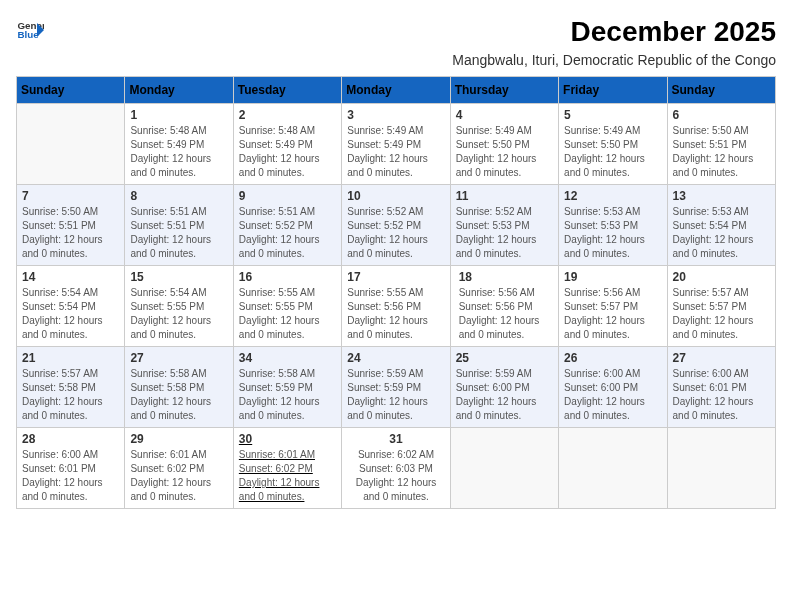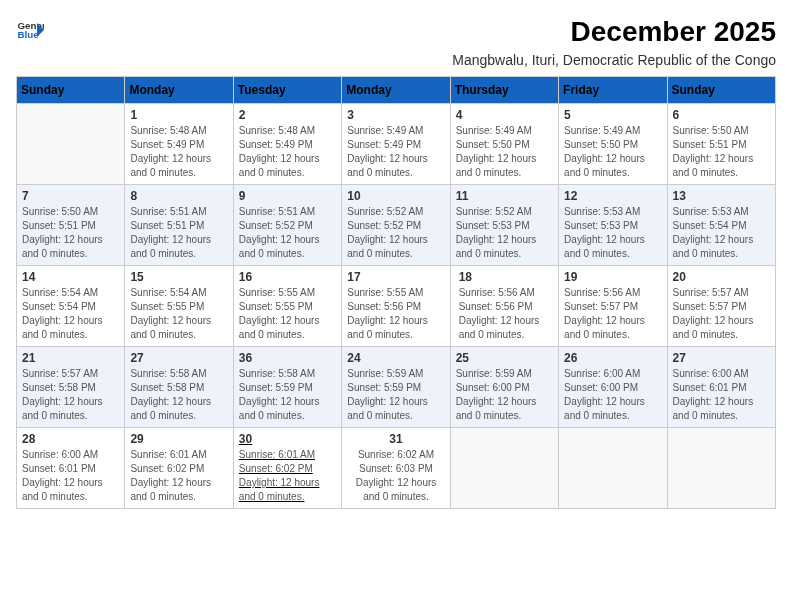--- a/index.html
+++ b/index.html
@@ -192,21 +192,21 @@
       <tr>
         <td style="background-color: rgb(238, 242, 251);">
           <span class="day-number">21</span>
           <div class="day-info">Sunrise: 5:57 AM<br>Sunset: 5:58 PM<br>Daylight: 12 hours and 0 minutes.</div>
         </td>
         <td style="background-color: rgb(238, 242, 251);">
           <span class="day-number">27</span>
           <div class="day-info">Sunrise: 5:58 AM<br>Sunset: 5:58 PM<br>Daylight: 12 hours and 0 minutes.</div>
         </td>
         <td style="background-color: rgb(238, 242, 251);">
-          <span class="day-number">36</span>
+          <span class="day-number">34</span>
           <div class="day-info">Sunrise: 5:58 AM<br>Sunset: 5:59 PM<br>Daylight: 12 hours and 0 minutes.</div>
         </td>
         <td style="background-color: rgb(238, 242, 251);">
           <span class="day-number">24</span>
           <div class="day-info">Sunrise: 5:59 AM<br>Sunset: 5:59 PM<br>Daylight: 12 hours and 0 minutes.</div>
         </td>
         <td style="background-color: rgb(238, 242, 251);">
           <span class="day-number">25</span>
           <div class="day-info">Sunrise: 5:59 AM<br>Sunset: 6:00 PM<br>Daylight: 12 hours and 0 minutes.</div>
         </td>

